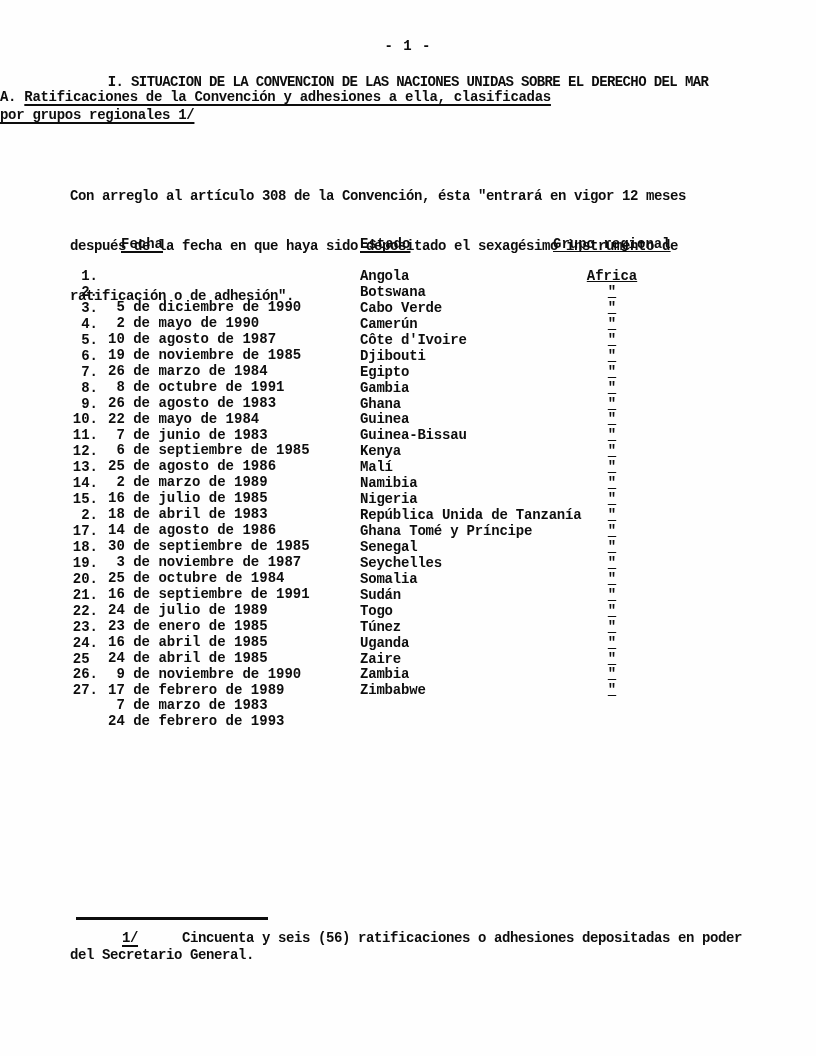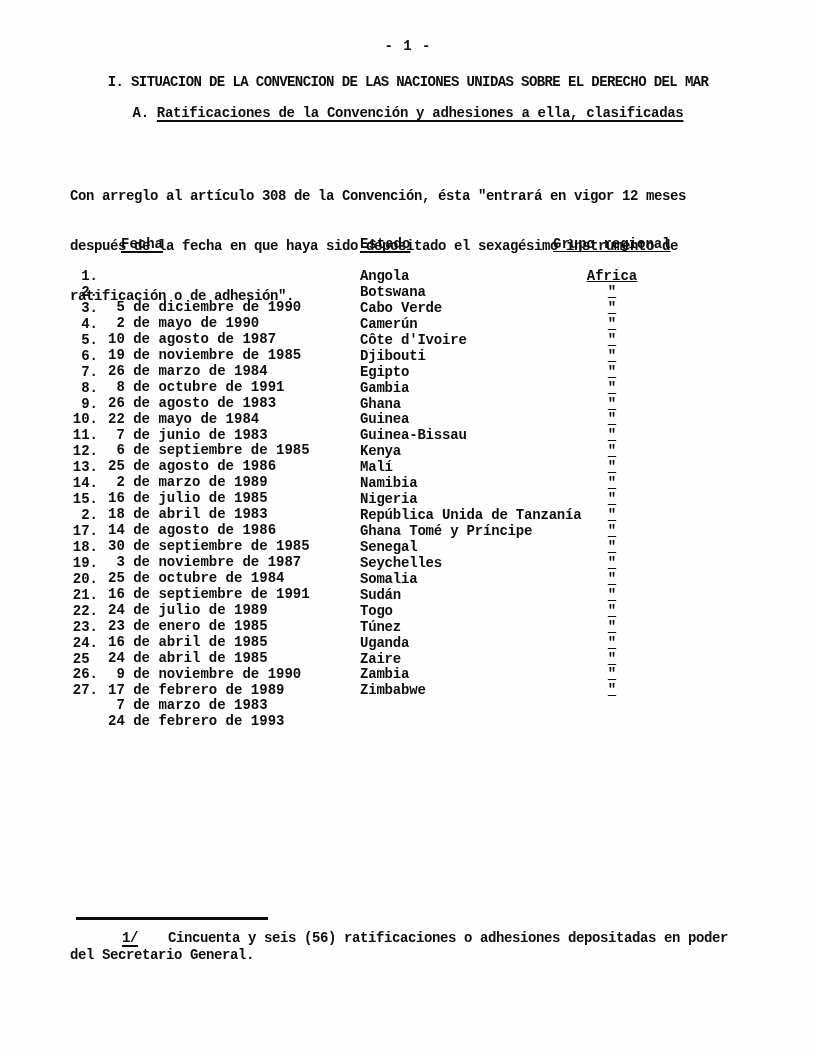--- a/index.html
+++ b/index.html
@@ -31,22 +31,21 @@
   }
   .title {
     position: absolute;
     top: 74px; left: 0; right: 0;
     text-align: center;
     letter-spacing: -0.6px;
     white-space: nowrap;
   }
   .subtitle {
     position: absolute;
-    top: 105px; left: 0; right: 0;
-    text-align: center;
+    top: 89px; left: 0; right: 0;
     line-height: 17.5px;
     letter-spacing: -0.3px;
     white-space: nowrap;
   }
   .para {
     position: absolute;
     top: 154px; left: 70px;
     line-height: 16.8px;
     letter-spacing: -0.4px;
     white-space: pre;
@@ -97,33 +96,34 @@
     background: #0d0d0d;
   }
   .footnote {
     position: absolute;
     top: 930px; left: 70px;
     line-height: 16.8px;
     letter-spacing: -0.4px;
     white-space: nowrap;
   }
   .fn-ref { margin-left: 52px; }
-  .fn-text { margin-left: 30px; }
+  .fn-text { margin-left: 44px; }
 </style>
 </head>
 <body>
 
 <div class="page">
 
   <div class="pageno">- 1 -</div>
 
   <div class="title">I. SITUACION DE LA CONVENCION DE LAS NACIONES UNIDAS SOBRE EL DERECHO DEL MAR</div>
 
   <div class="subtitle">
     <div><span>A.</span><span> </span><span class="u">Ratificaciones de la Convención y adhesiones a ella, clasificadas</span></div>
+    <div class="u">por grupos regionales 1/</div>
   </div>
 
   <div class="para">
     <div>Con arreglo al artículo 308 de la Convención, ésta "entrará en vigor 12 meses</div>
     <div>después de la fecha en que haya sido depositado el sexagésimo instrumento de</div>
     <div>ratificación o de adhesión".</div>
   </div>
 
   <div class="thead">
     <span class="h-fecha u">Fecha</span>

